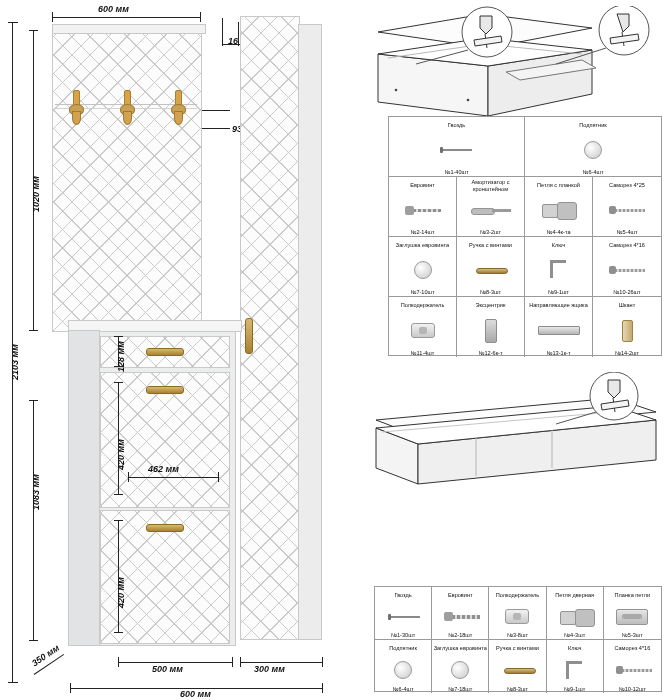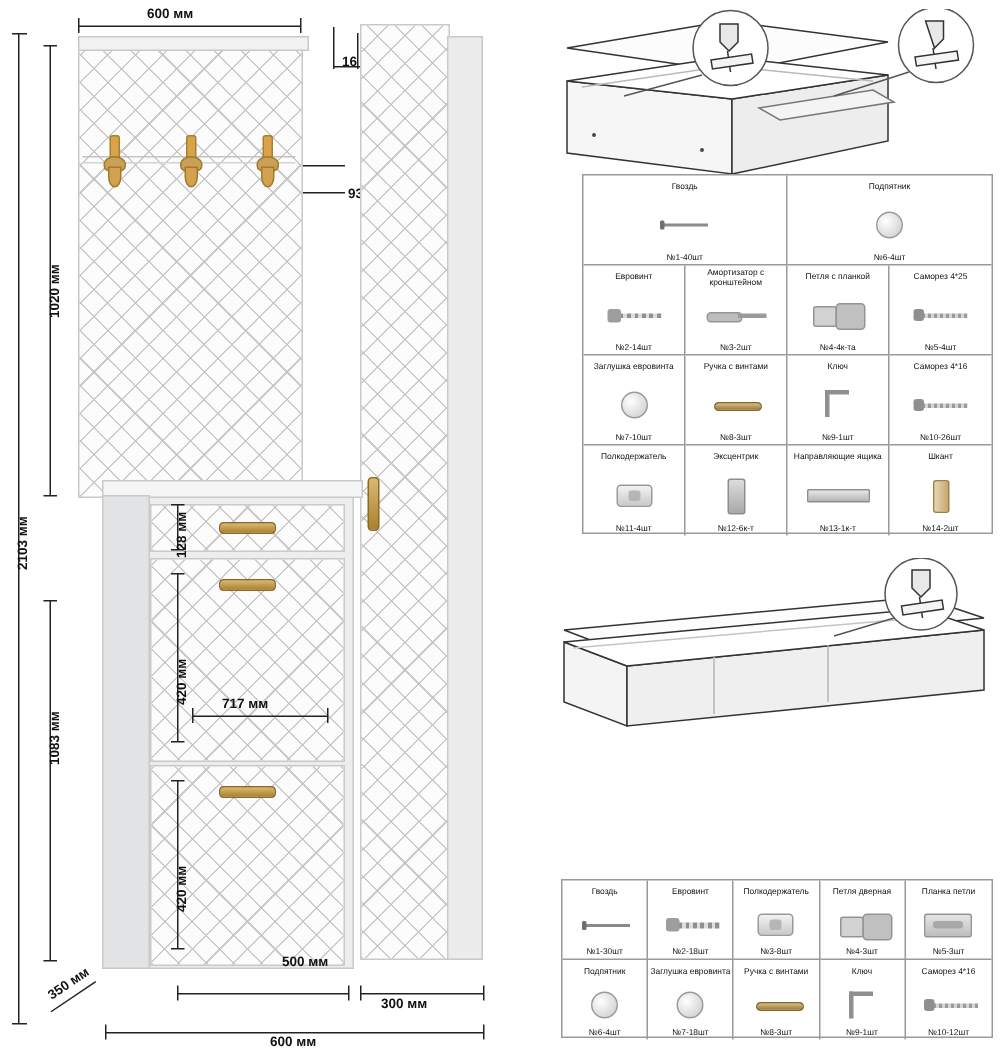--- a/index.html
+++ b/index.html
@@ -8,21 +8,21 @@
 
   
   .abs{position:absolute;}
   .dim{font-size:9px;font-weight:bold;color:#111;white-space:nowrap;}
   .dim.vert{transform:rotate(-90deg);transform-origin:left top;}
   .line{position:absolute;background:#222;}
   .hline{height:1px;}
   .vline{width:1px;}
 
   
-  .furn{position:absolute;left:0;top:0;width:350px;height:618px;}
+  .furn{position:absolute;left:0;top:0;width:350px;height:618px;font-style:italic;}
 
   .panel{position:absolute;background:#fdfdfd;border:1px solid #c9c9c9;}
   .hatch{
     background-image:
       repeating-linear-gradient(45deg, rgba(195,195,195,.85) 0 1px, transparent 1px 13px),
       repeating-linear-gradient(-45deg, rgba(195,195,195,.85) 0 1px, transparent 1px 13px);
     background-color:#fcfcfc;
   }
   .shade{background:#eceded;}
   .shade2{background:#e2e3e4;}
@@ -175,26 +175,26 @@
     <div class="dim vert abs" style="left:116px;top:470px;">420 мм</div>
 
     <div class="line vline abs" style="left:118px;top:520px;height:112px;"></div>
     <div class="line hline abs" style="left:114px;top:520px;width:9px;"></div>
     <div class="line hline abs" style="left:114px;top:632px;width:9px;"></div>
     <div class="dim vert abs" style="left:116px;top:608px;">420 мм</div>
 
     <div class="line hline abs" style="left:128px;top:477px;width:90px;"></div>
     <div class="line vline abs" style="left:128px;top:472px;height:10px;"></div>
     <div class="line vline abs" style="left:218px;top:472px;height:10px;"></div>
-    <div class="dim abs" style="left:148px;top:464px;">717 мм</div>
+    <div class="dim abs" style="left:148px;top:464px;">462 мм</div>
 
     <div class="line hline abs" style="left:118px;top:662px;width:114px;"></div>
     <div class="line vline abs" style="left:118px;top:657px;height:10px;"></div>
     <div class="line vline abs" style="left:232px;top:657px;height:10px;"></div>
-    <div class="dim abs" style="left:152px;top:636px;margin-left:36px;">500 мм</div>
+    <div class="dim abs" style="left:152px;top:664px;">500 мм</div>
 
     <div class="line hline abs" style="left:240px;top:662px;width:82px;"></div>
     <div class="line vline abs" style="left:240px;top:657px;height:10px;"></div>
     <div class="line vline abs" style="left:322px;top:657px;height:10px;"></div>
     <div class="dim abs" style="left:254px;top:664px;">300 мм</div>
 
     <div class="line hline abs" style="left:70px;top:688px;width:252px;"></div>
     <div class="line vline abs" style="left:70px;top:683px;height:10px;"></div>
     <div class="line vline abs" style="left:322px;top:683px;height:10px;"></div>
     <div class="dim abs" style="left:180px;top:689px;">600 мм</div>

